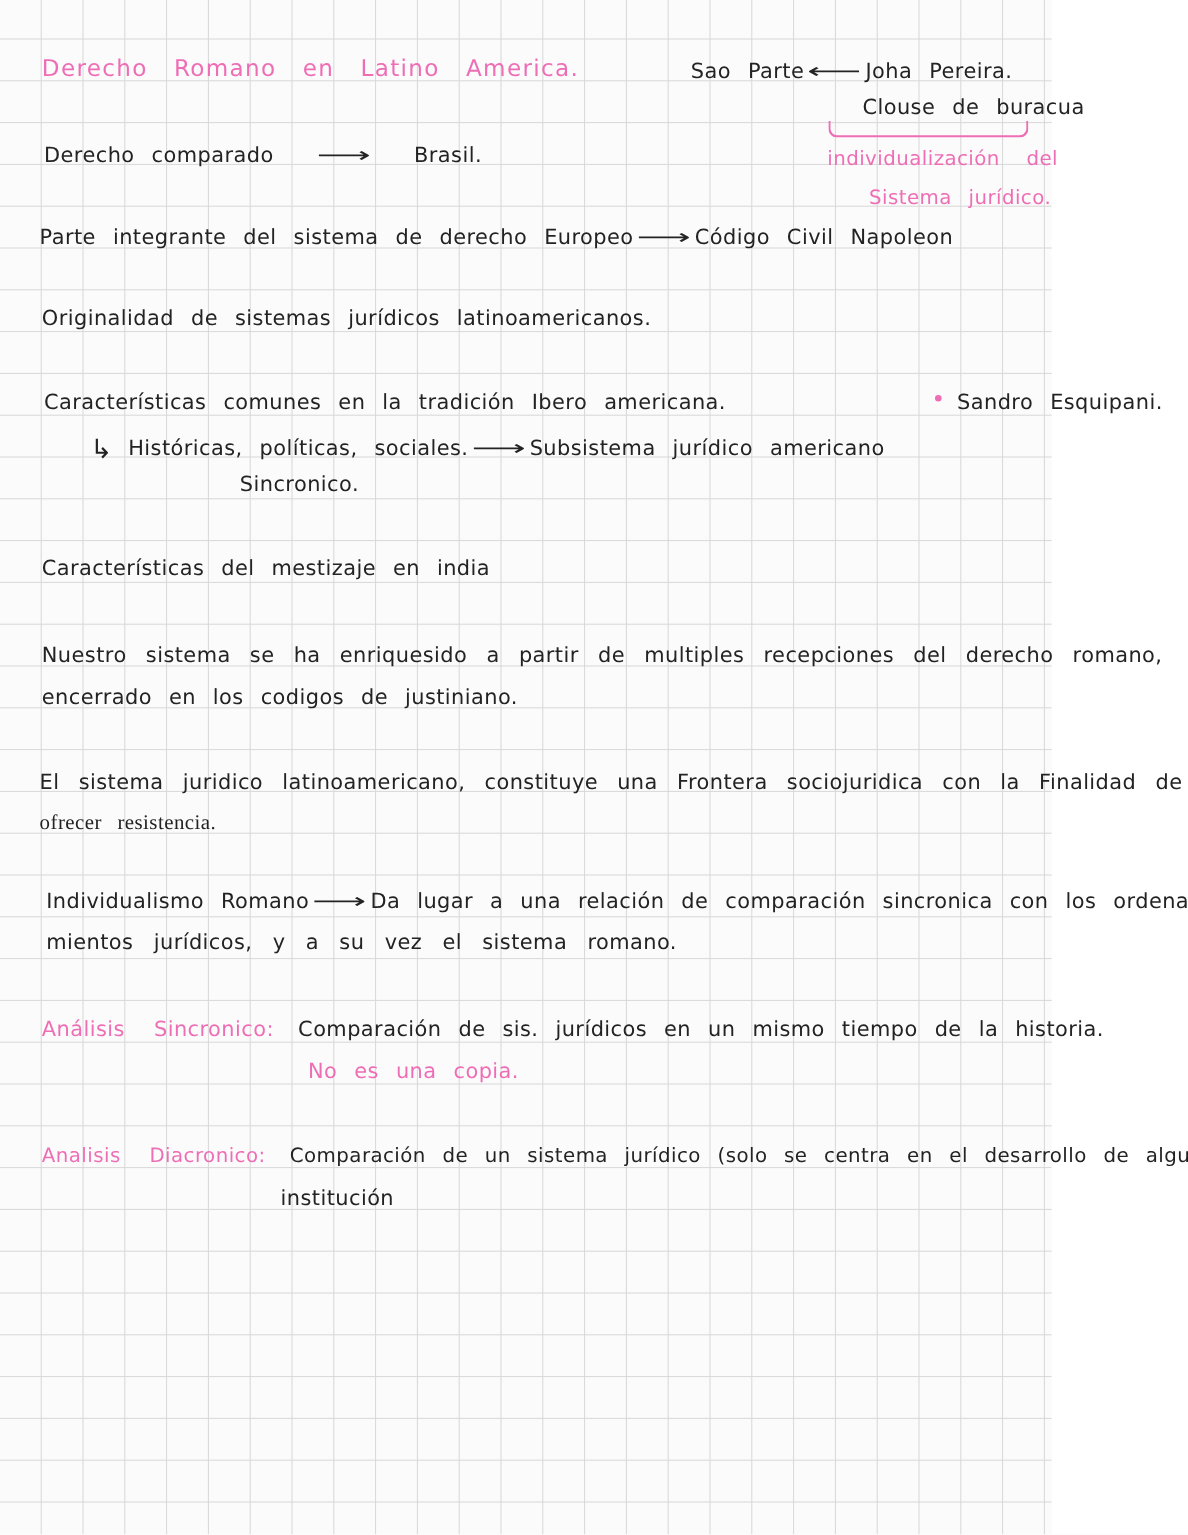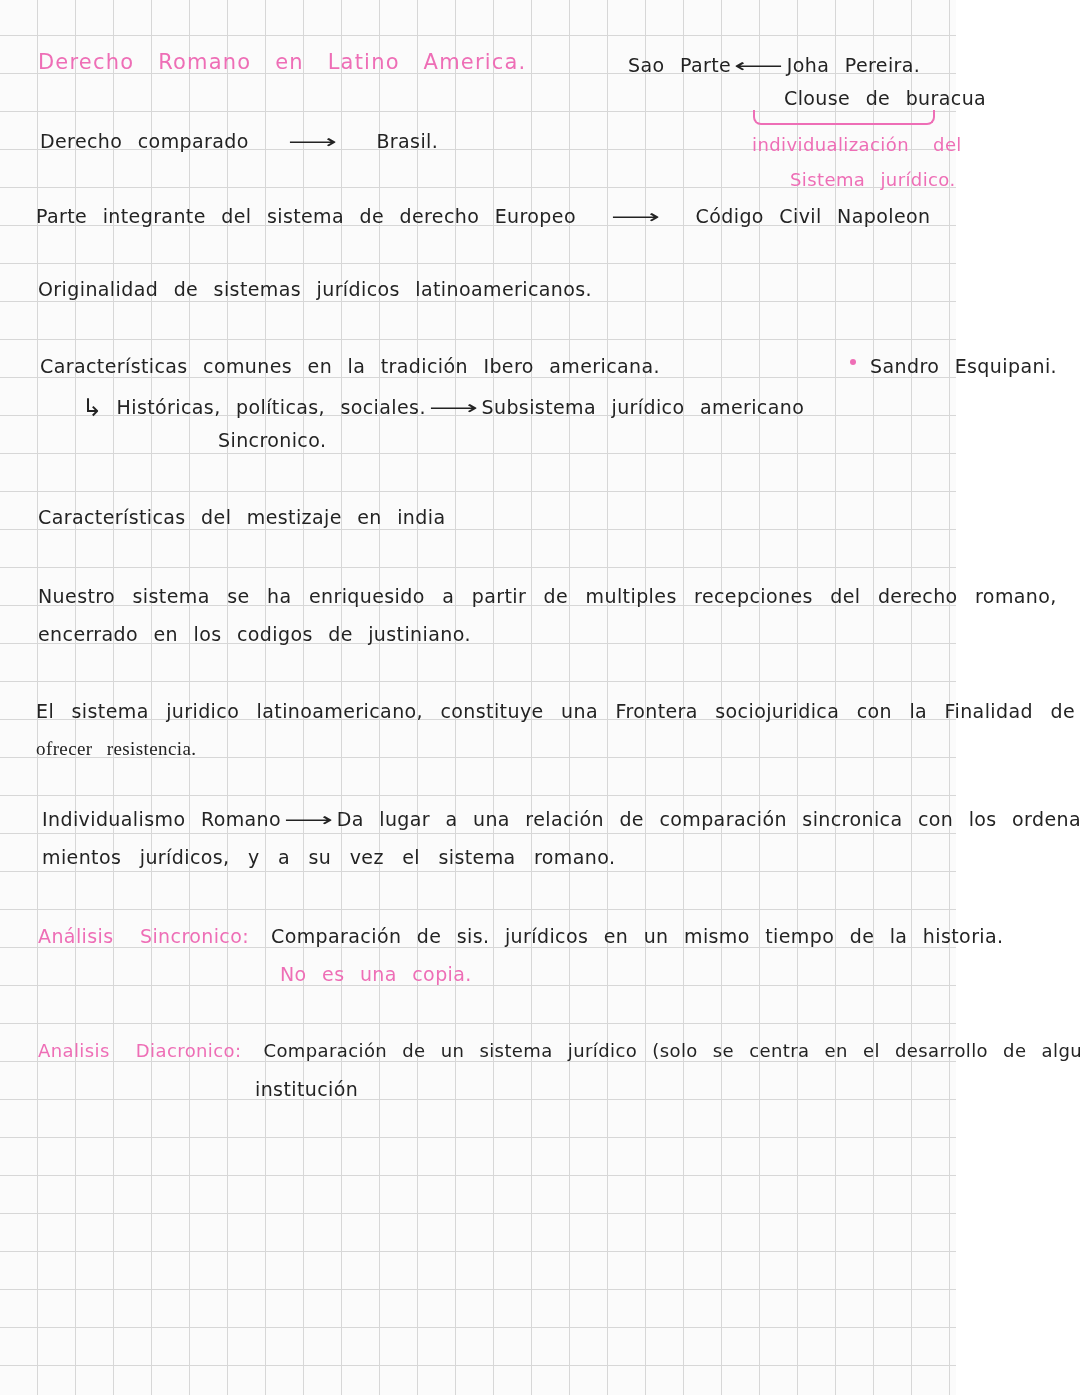--- a/index.html
+++ b/index.html
@@ -93,21 +93,21 @@
   <div class="row pink sz18" style="left:790px;top:169px;">
     <span>Sistema jurídico.</span>
   </div>
 
   <div class="row ink" style="left:40px;top:130px;gap:36px;">
     <span>Derecho comparado</span>
     <span class="arrow">⟶</span>
     <span>Brasil.</span>
   </div>
 
-  <div class="row ink" style="left:36px;top:205px;gap:32px;">
+  <div class="row ink" style="left:36px;top:205px;">
     <span>Parte integrante del sistema de derecho Europeo</span>
     <span class="arrow">⟶</span>
     <span>Código Civil Napoleon</span>
   </div>
 
   <div class="row ink" style="left:40px;top:355px;">
     <span>Características comunes en la tradición Ibero americana.</span>
   </div>
 
   <div class="row ink" style="left:38px;top:278px;">

